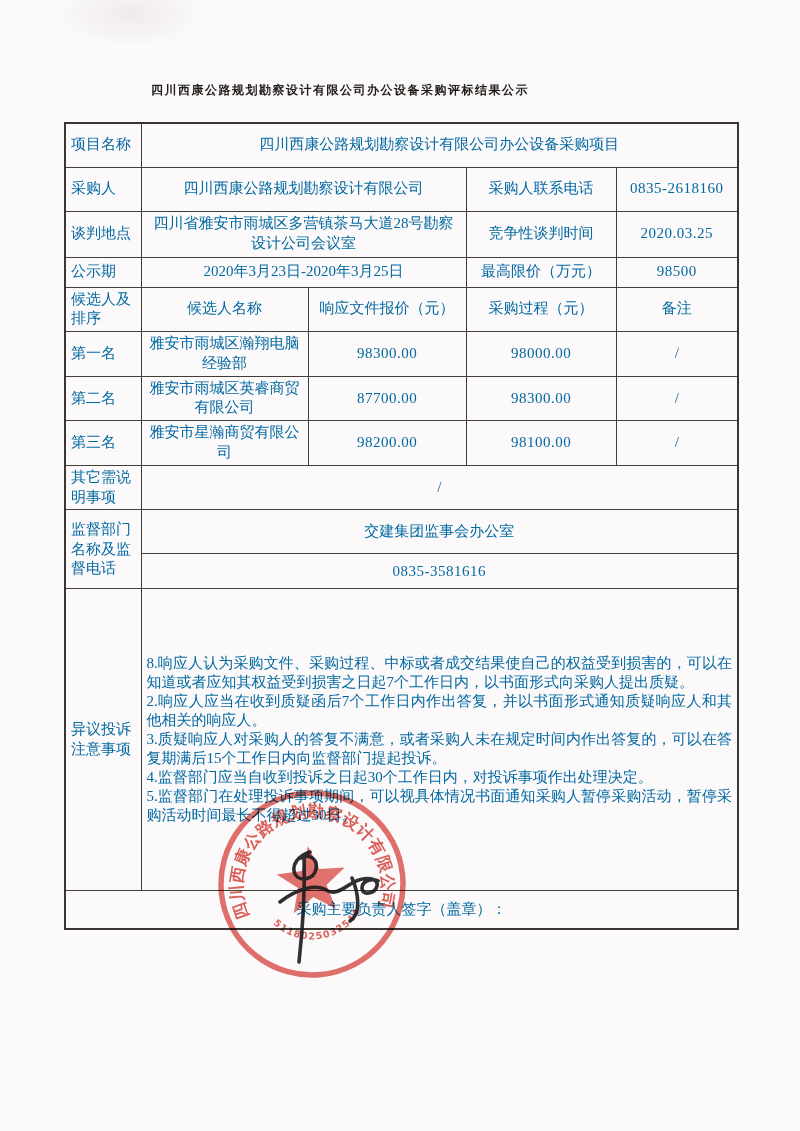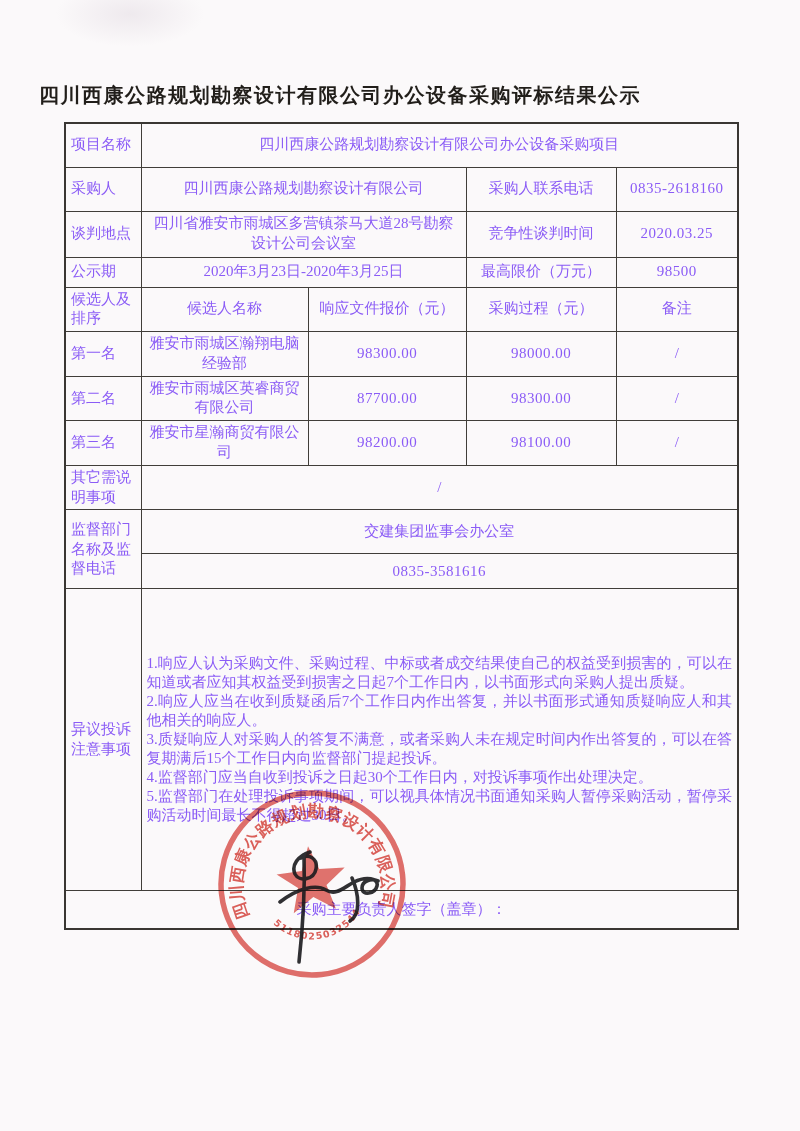--- a/index.html
+++ b/index.html
@@ -9,31 +9,31 @@
     font-family:"Liberation Serif","DejaVu Serif",serif;
     color:#26231f;
   }
   .smudge{
     position:absolute;left:55px;top:-8px;width:150px;height:55px;
     background:radial-gradient(ellipse at 50% 40%, rgba(205,192,205,0.28), rgba(205,192,205,0) 70%);
     pointer-events:none;
   }
   .doc-title{
     position:absolute;top:82px;left:0;width:680px;
-    text-align:center;font-size:20px;font-weight:bold;letter-spacing:1.5px;
+    text-align:center;font-size:12px;font-weight:bold;letter-spacing:1.5px;
     color:#211e1a;
   }
   table.announcement{
     position:absolute;left:64px;top:122px;width:673px;
     border-collapse:collapse;table-layout:fixed;
   }
   table.announcement td{
     border:1.6px solid #413e39;
     padding:2px 5px;vertical-align:middle;
-    font-size:15px;line-height:1.32;color:#8b5cf6;
+    font-size:15px;line-height:1.32;color:#0369a1;
     overflow:hidden;
   }
   table.announcement{border:2.2px solid #3a3733;}
   .lbl{text-align:left;padding-left:4px;padding-right:3px;}
   .vl{text-align:center;padding-left:7px;}
   .ctr{text-align:center;}
   .num{letter-spacing:0.5px;}
   .h44{height:44px;} .h46{height:46px;} .h30{height:30px;margin-left:31px;}
   .h39{height:39px;} .h40{height:40px;} .h41{height:41px;}
   .h35{height:35px;} .h302{height:302px;} .h38{height:38px;}
@@ -124,21 +124,21 @@
     <tr class="h44">
       <td class="lbl" rowspan="2">监督部门名称及监督电话</td>
       <td class="ctr" colspan="4">交建集团监事会办公室</td>
     </tr>
     <tr class="h35">
       <td class="ctr num" colspan="4">0835-3581616</td>
     </tr>
     <tr class="h302">
       <td class="lbl">异议投诉注意事项</td>
       <td class="objection-cell" colspan="4">
-        <div>1.响应人认为采购文件、采购过程、中标或者成交结果使自己的权益受到损害的，可以在知道或者应知其权益受到损害之日起7个工作日内，以书面形式向采购人提出质疑。</div>
+        <div>8.响应人认为采购文件、采购过程、中标或者成交结果使自己的权益受到损害的，可以在知道或者应知其权益受到损害之日起7个工作日内，以书面形式向采购人提出质疑。</div>
         <div>2.响应人应当在收到质疑函后7个工作日内作出答复，并以书面形式通知质疑响应人和其他相关的响应人。</div>
         <div>3.质疑响应人对采购人的答复不满意，或者采购人未在规定时间内作出答复的，可以在答复期满后15个工作日内向监督部门提起投诉。</div>
         <div>4.监督部门应当自收到投诉之日起30个工作日内，对投诉事项作出处理决定。</div>
         <div>5.监督部门在处理投诉事项期间，可以视具体情况书面通知采购人暂停采购活动，暂停采购活动时间最长不得超过30日。</div>
       </td>
     </tr>
     <tr class="h38 sig-row">
       <td class="vl" colspan="5">采购主要负责人签字（盖章）：</td>
     </tr>
   </tbody>

